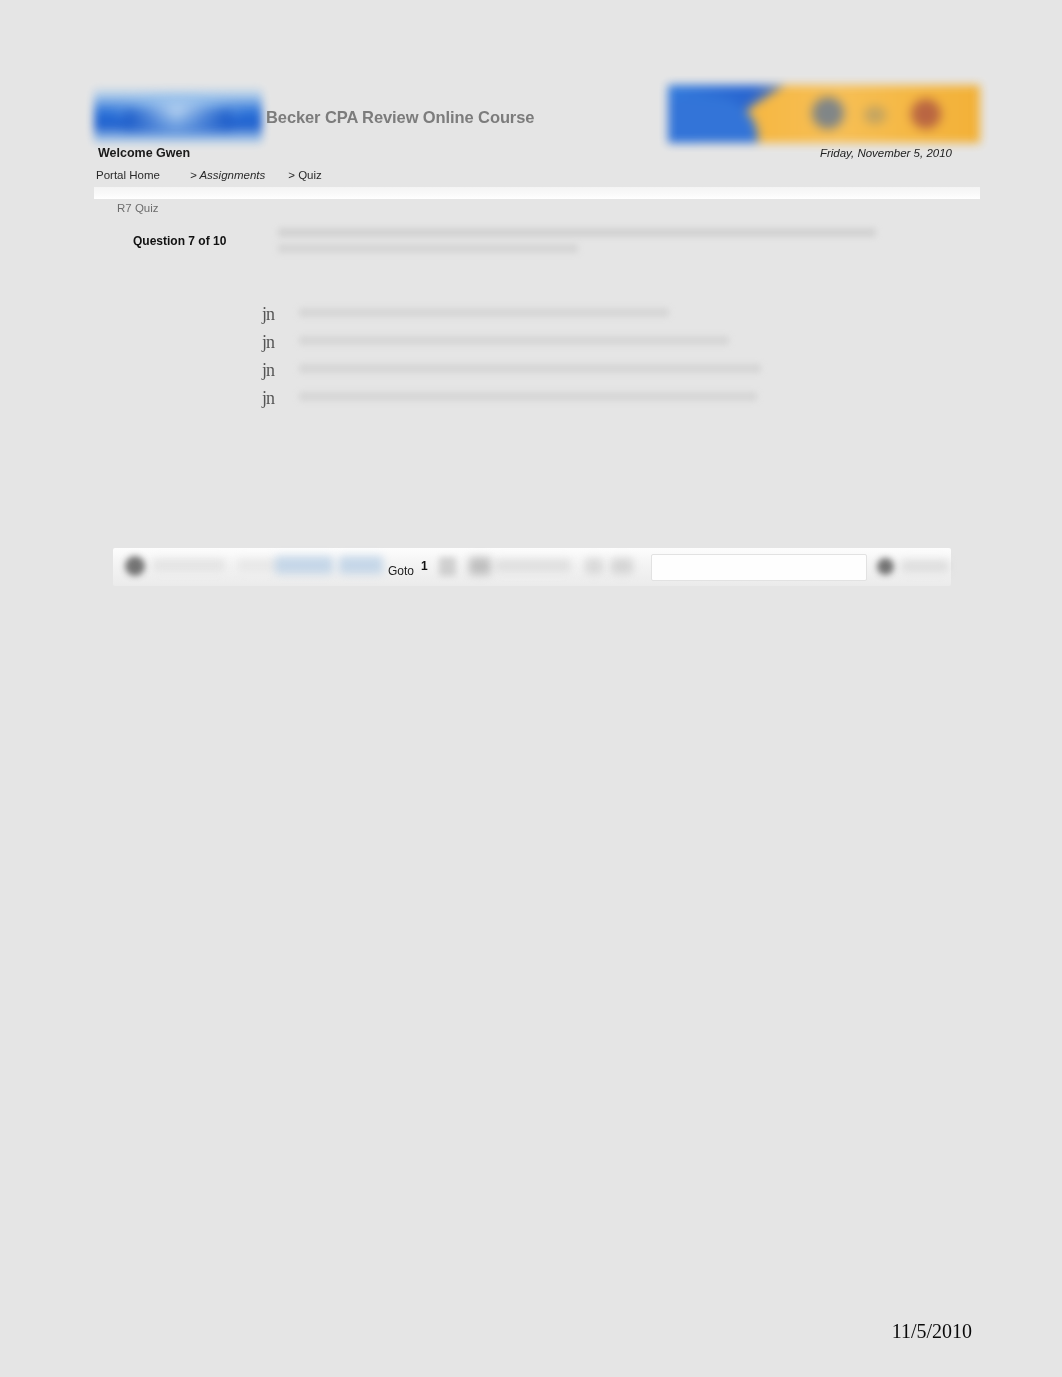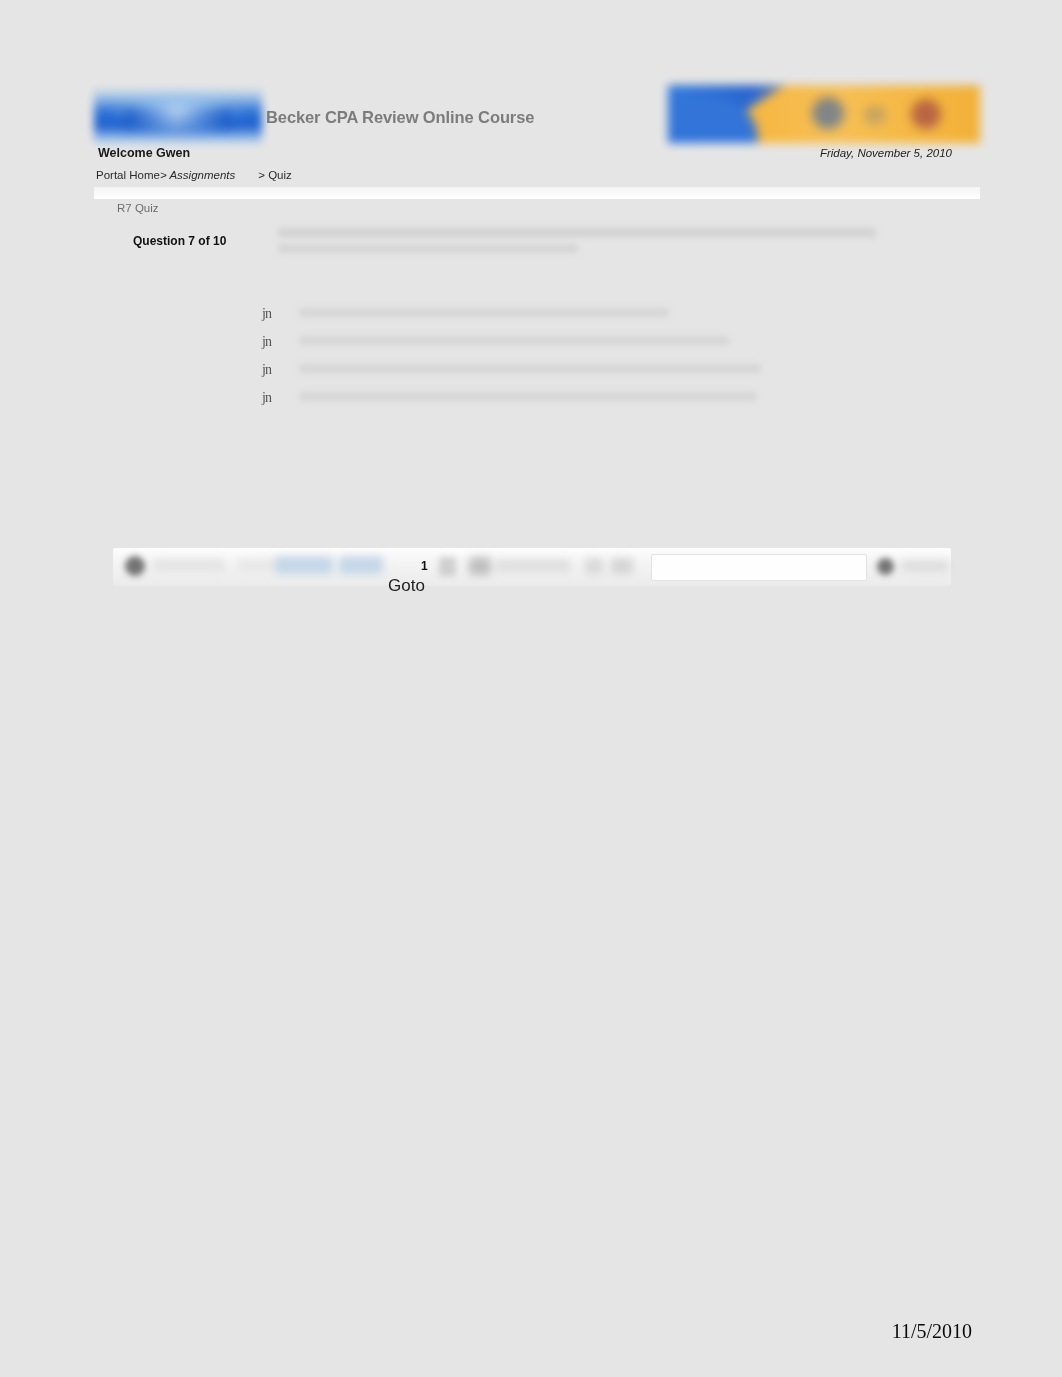--- a/index.html
+++ b/index.html
@@ -142,21 +142,21 @@
   .crumbs {
     position: absolute;
     left: 2px;
     top: 2px;
     display: flex;
     align-items: center;
     font-size: 11.5px;
     color: #2a2a2a;
   }
   .crumbs .crumb { white-space: nowrap; }
-  .crumbs .crumb:nth-child(1) { }
+  .crumbs .crumb:nth-child(1) { margin-right: 30px; }
   .crumbs .crumb:nth-child(2) { margin-right: 23px; font-style: italic; }
 
   .crumb-rule {
     position: absolute;
     left: 0;
     top: 20px;
     width: 886px;
     height: 12px;
     background: linear-gradient(to bottom, #f4f4f4 0%, #fafafa 60%, #ffffff 100%);
   }
@@ -207,21 +207,21 @@
   }
   .option {
     position: relative;
     height: 28px;
   }
   .radio-glyph {
     position: absolute;
     left: 0;
     top: 4px;
     font-family: "Liberation Serif", serif;
-    font-size: 14px;
+    font-size: 18px;
     color: #555;
     letter-spacing: -1px;
     line-height: 14px;
   }
   .opt-text {
     position: absolute;
     left: 37px;
     top: 5px;
     height: 9px;
     background: #c9c9c9;
@@ -259,22 +259,22 @@
 
   .tb-icon1   { left: 12px;  top: 8px;  width: 20px; height: 20px; }
   .tb-pill1   { left: 40px;  top: 11px; width: 72px; height: 12px; background: #d6d6d6; opacity: 0.55; }
   .tb-pill2   { left: 124px; top: 11px; width: 40px; height: 12px; background: #dcdcdc; opacity: 0.5; }
   .tb-pill3   { left: 162px; top: 8px;  width: 58px; height: 18px; background: #aac6e2; opacity: 0.62; }
   .tb-pill4   { left: 226px; top: 8px;  width: 44px; height: 18px; background: #aac6e2; opacity: 0.62; }
 
   .goto-label {
     position: absolute;
     left: 275px;
-    top: 28px;
-    font-size: 17px;
+    top: 16px;
+    font-size: 12px;
     color: #222;
   }
   .goto-value {
     position: absolute;
     left: 308px;
     top: 11px;
     font-size: 12px;
     font-weight: bold;
     color: #111;
   }

